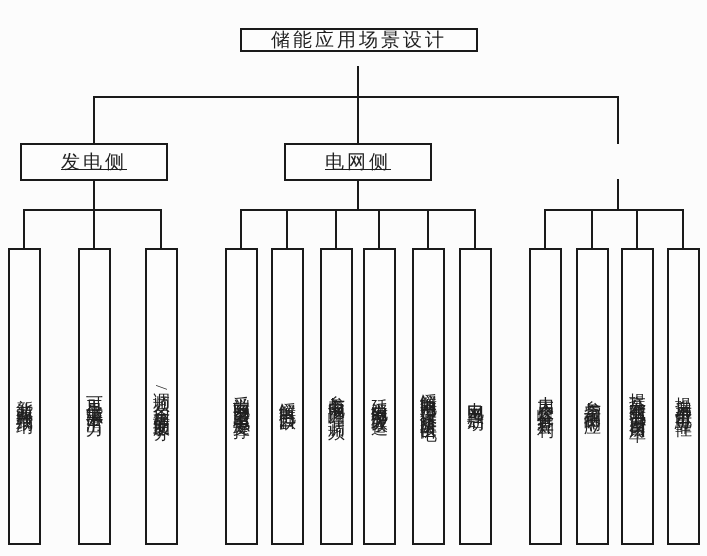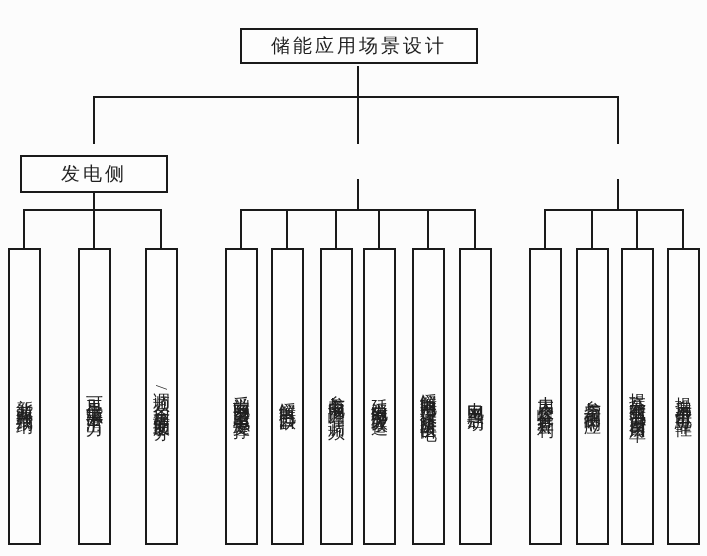--- a/index.html
+++ b/index.html
@@ -27,30 +27,31 @@
     border: 2px solid #1a1a1a;
     box-sizing: border-box;
     display: flex;
     align-items: center;
     justify-content: center;
   }
   .root-node {
     left: 240px;
     top: 28px;
     width: 238px;
-    height: 36px;
+    height: 24px;
     font-size: 19px;
     letter-spacing: 3px;
   }
   .branch-node {
-    top: 155px;
+    top: 143px;
     width: 148px;
     height: 38px;
     font-size: 19px;
     letter-spacing: 3px;
+    text-decoration: underline;
   }
   .leaf-node {
     top: 248px;
     width: 33px;
     height: 297px;
     font-size: 17px;
   }
   .leaf-node .vtext {
     writing-mode: vertical-rl;
     text-orientation: mixed;
@@ -73,20 +74,23 @@
              M358,179 V211 M241,210 H475 M241,209 V250 M287,209 V250 M336,209 V250 M379,209 V250 M428,209 V250 M475,209 V250
              M618,179 V211 M545,210 H683 M545,209 V250 M592,209 V250 M637,209 V250 M683,209 V250" fill="none" stroke="#1a1a1a" stroke-width="2"></path>
   </svg>
 
   <div class="node root-node">
     <span>储能应用场景设计</span>
   </div>
 
   <div class="node branch-node" style="left:20px">
     <span>发电侧</span>
+  </div>
+  <div class="node branch-node" style="left:284px">
+    <span>电网侧</span>
   </div>
 
   <div class="node leaf-node" style="left:8px">
     <span class="vtext">新能源自我消纳</span>
   </div>
   <div class="node leaf-node" style="left:78px">
     <span class="vtext">可再生能源平滑出力</span>
   </div>
   <div class="node leaf-node" style="left:145px">
     <span class="vtext">调频/备用等辅助服务</span>

